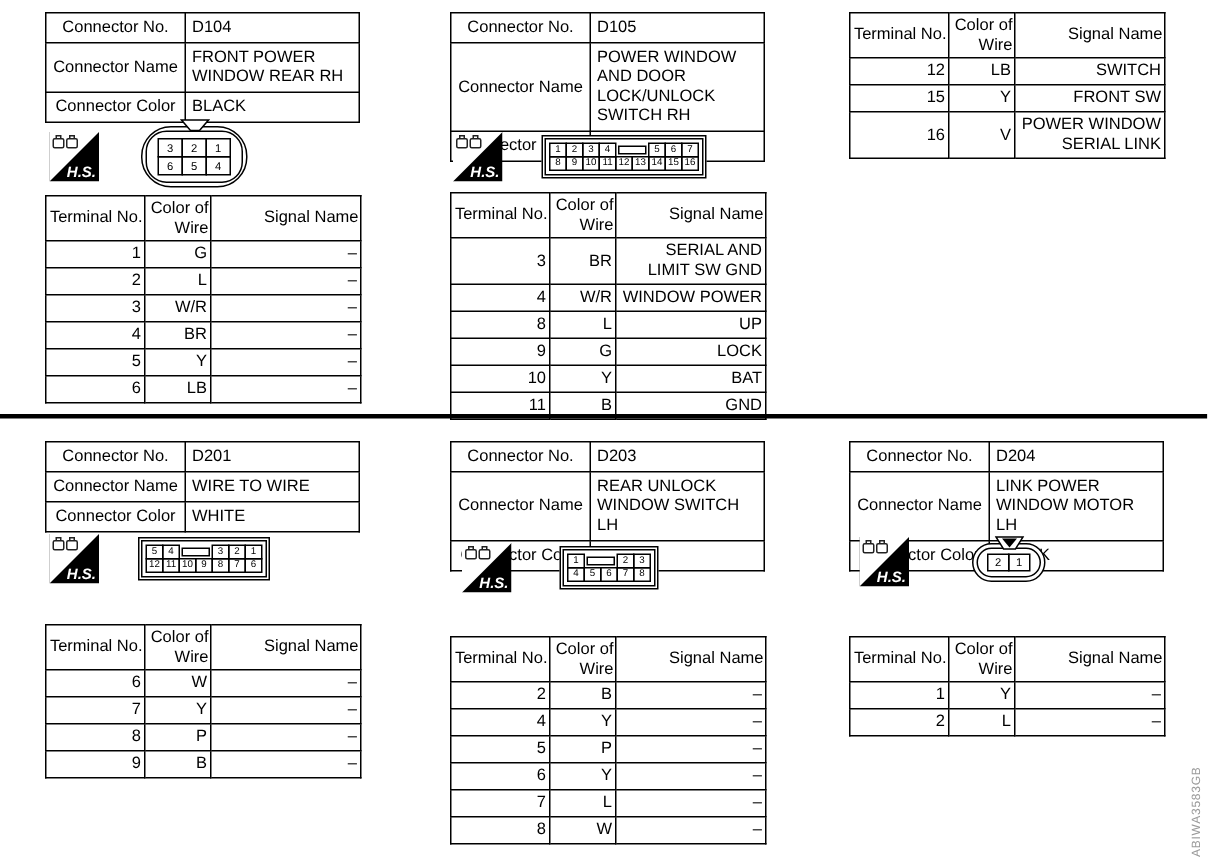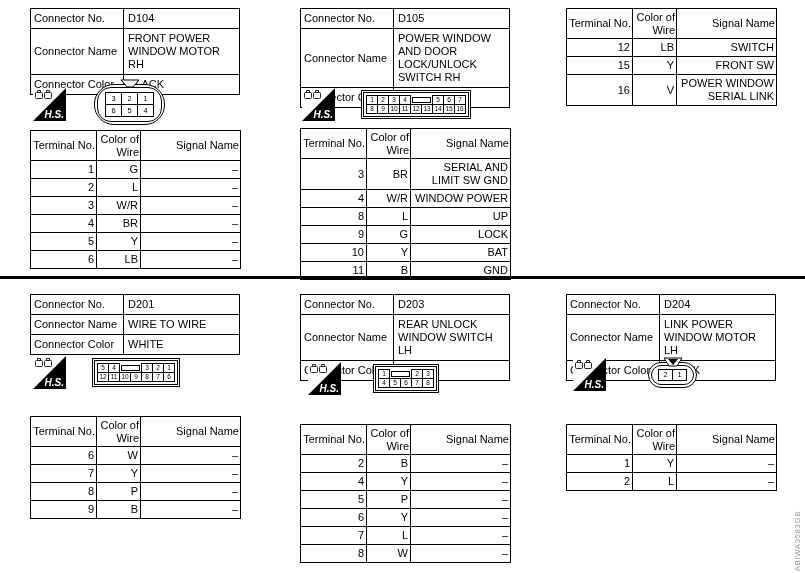--- a/index.html
+++ b/index.html
@@ -3,21 +3,21 @@
 <meta charset="utf-8">
 <style>
   html,body{margin:0;padding:0;background:#fff;}
   .page{position:relative;width:805px;height:573px;background:#fff;overflow:hidden;
         font-family:"Liberation Sans",sans-serif;color:#000;}
   .block{position:absolute;}
 
   
   .info-table{border-collapse:collapse;width:210px;table-layout:fixed;background:#fff;}
   .info-table td{border:1px solid #000;font-size:11px;line-height:13px;vertical-align:middle;}
-  .info-table .lbl{width:86px;padding:3px 3px;}
+  .info-table .lbl{width:86px;padding:3px 3px;text-align:center;}
   .info-table .val{padding:3px 4px;margin-left:44px;}
 
   
   .term-table{border-collapse:collapse;width:210px;table-layout:fixed;background:#fff;text-align:right;}
   .term-table th,.term-table td{border:1px solid #000;font-size:11px;line-height:13px;font-weight:normal;vertical-align:middle;}
   .term-table th{height:27px;padding:1px;}
   .term-table td{padding:2px 2px;height:12px;}
   col.c1{width:66px}col.c2{width:44px}col.c3{width:100px}
 
   
@@ -54,21 +54,21 @@
 <div class="page">
 
   <table class="info-table block" style="left:30px;top:8px;">
     <tbody>
         <tr>
           <td class="lbl">Connector No.</td>
         <td class="val">D104</td>
         </tr>
     <tr>
           <td class="lbl">Connector Name</td>
-        <td class="val">FRONT POWER WINDOW MOTOR RH</td>
+        <td class="val">FRONT POWER WINDOW REAR RH</td>
         </tr>
     <tr>
           <td class="lbl">Connector Color</td>
         <td class="val">BLACK</td>
         </tr>
   </tbody>
     </table>
 
   <div class="hs-row block" style="left:33px;top:84px;">
     <svg class="hs-icon" width="33" height="33" viewBox="0 0 33 33">

